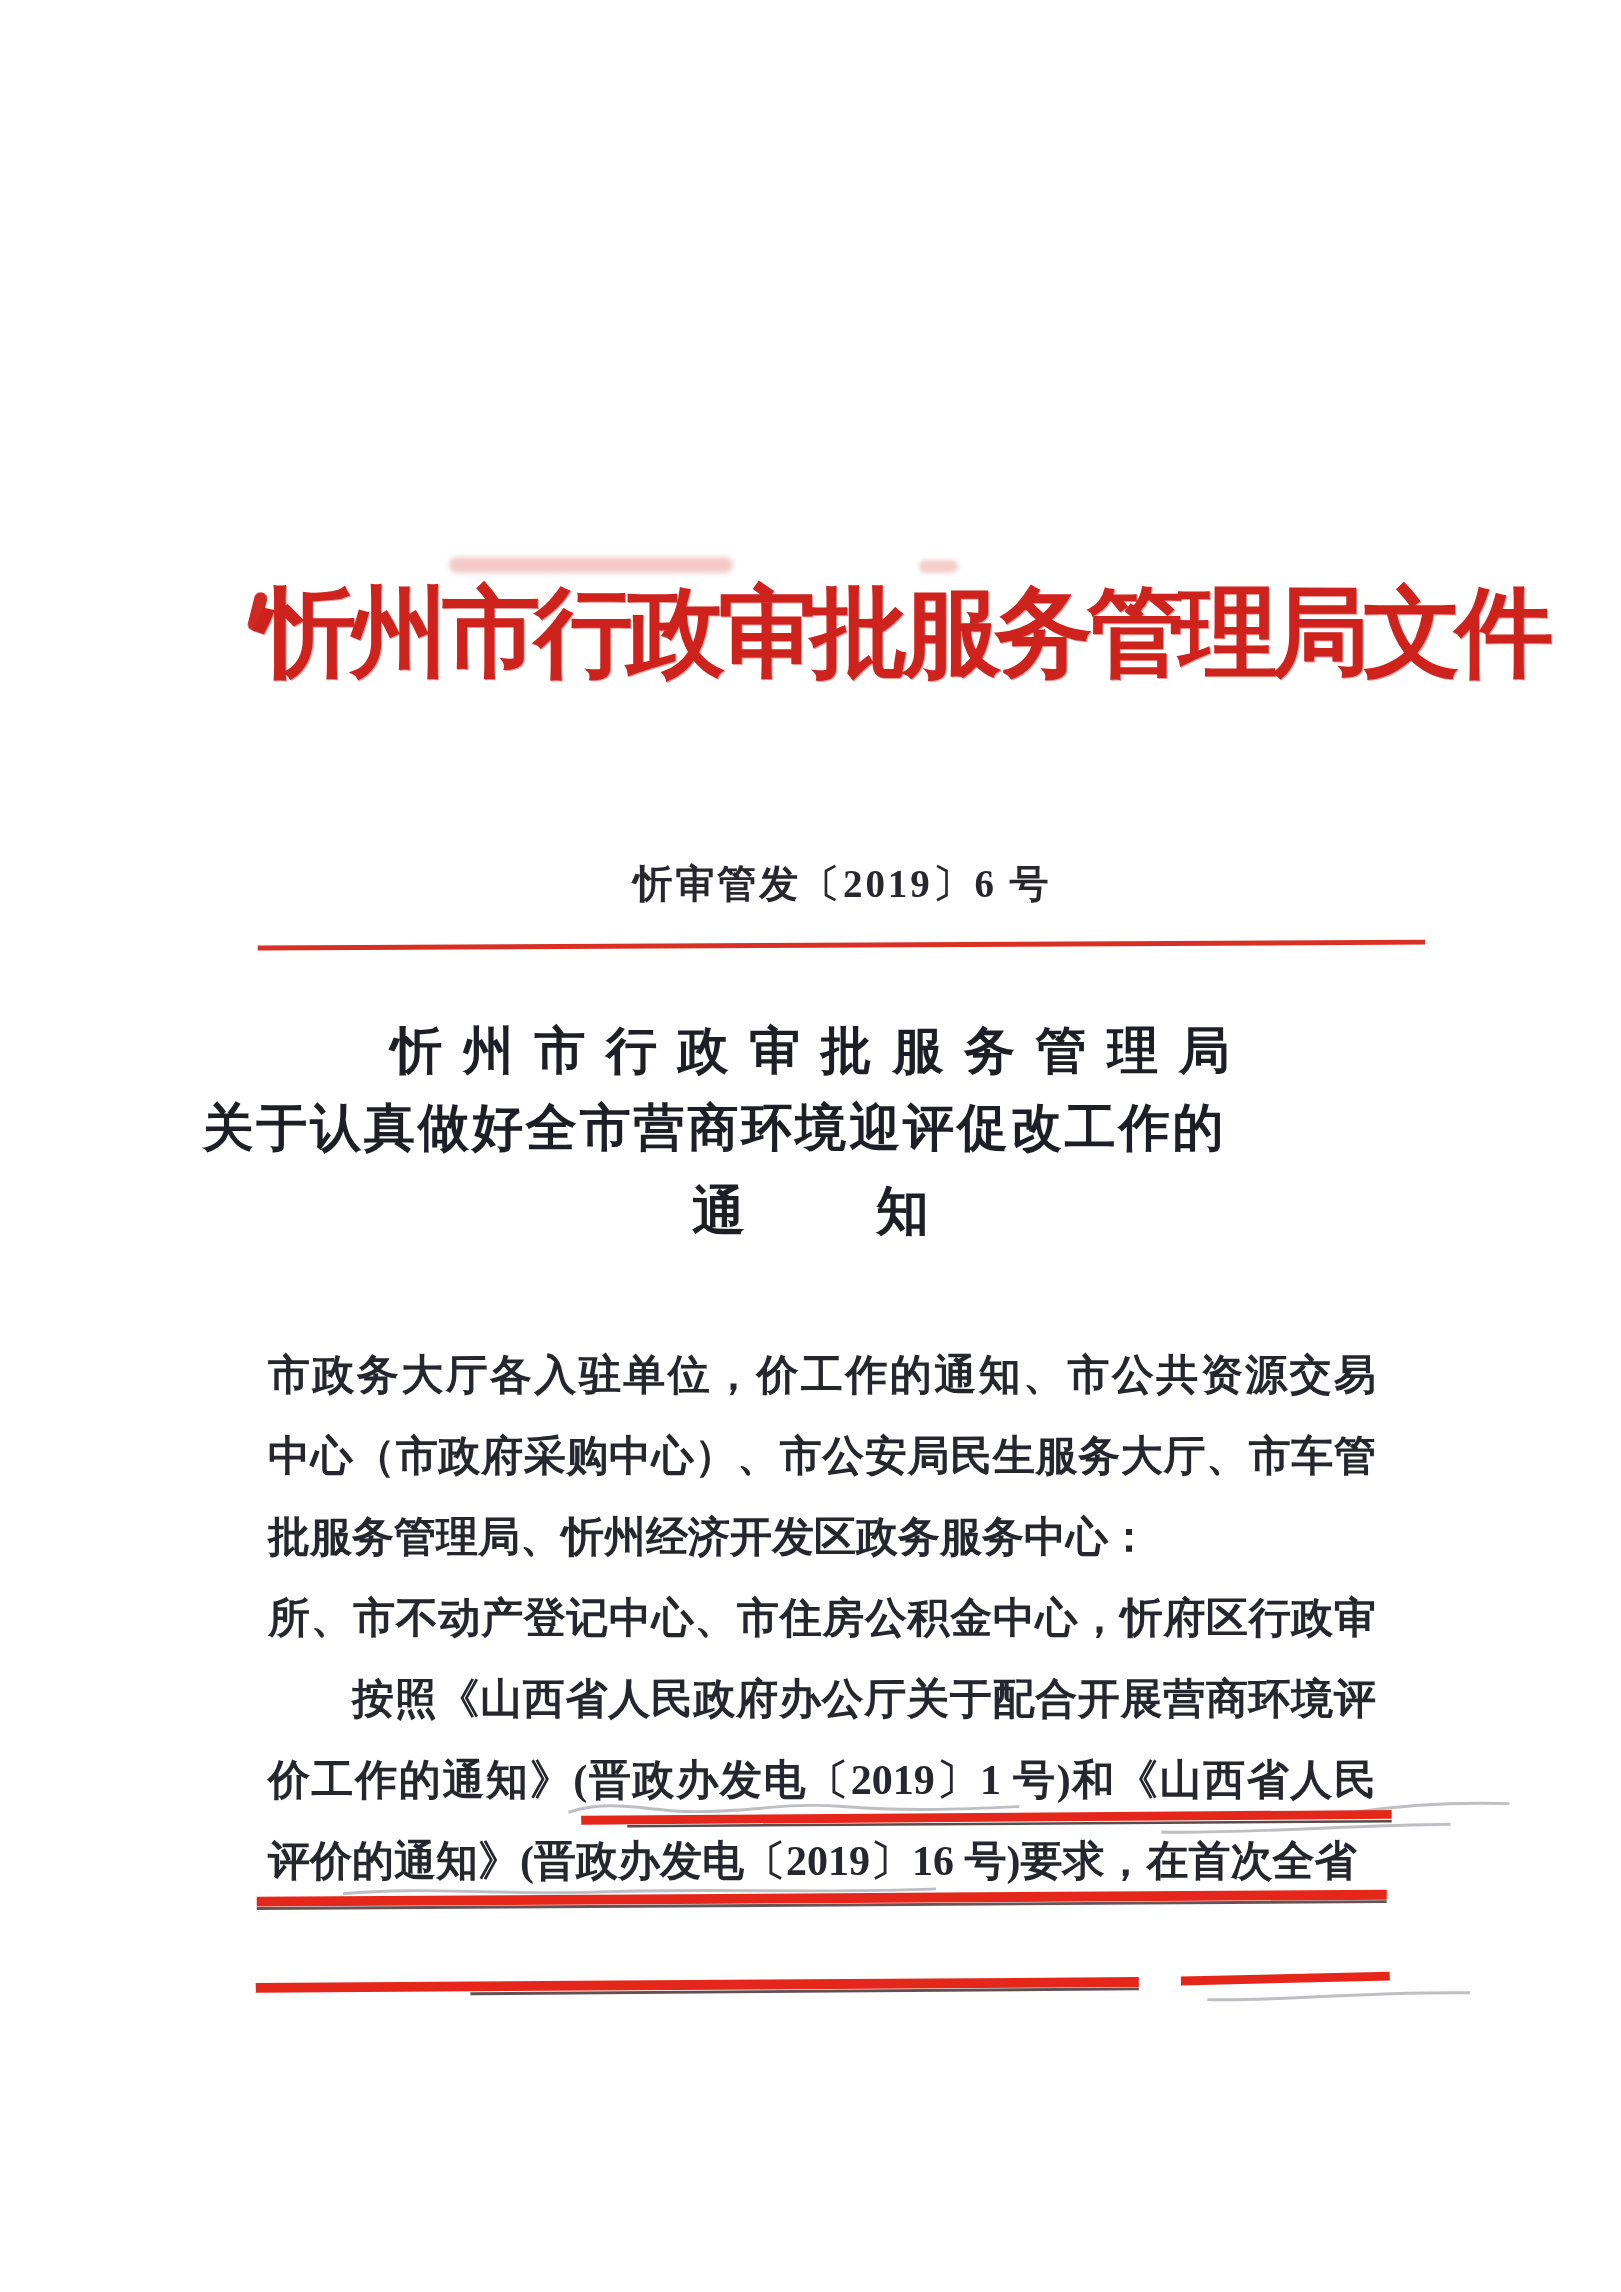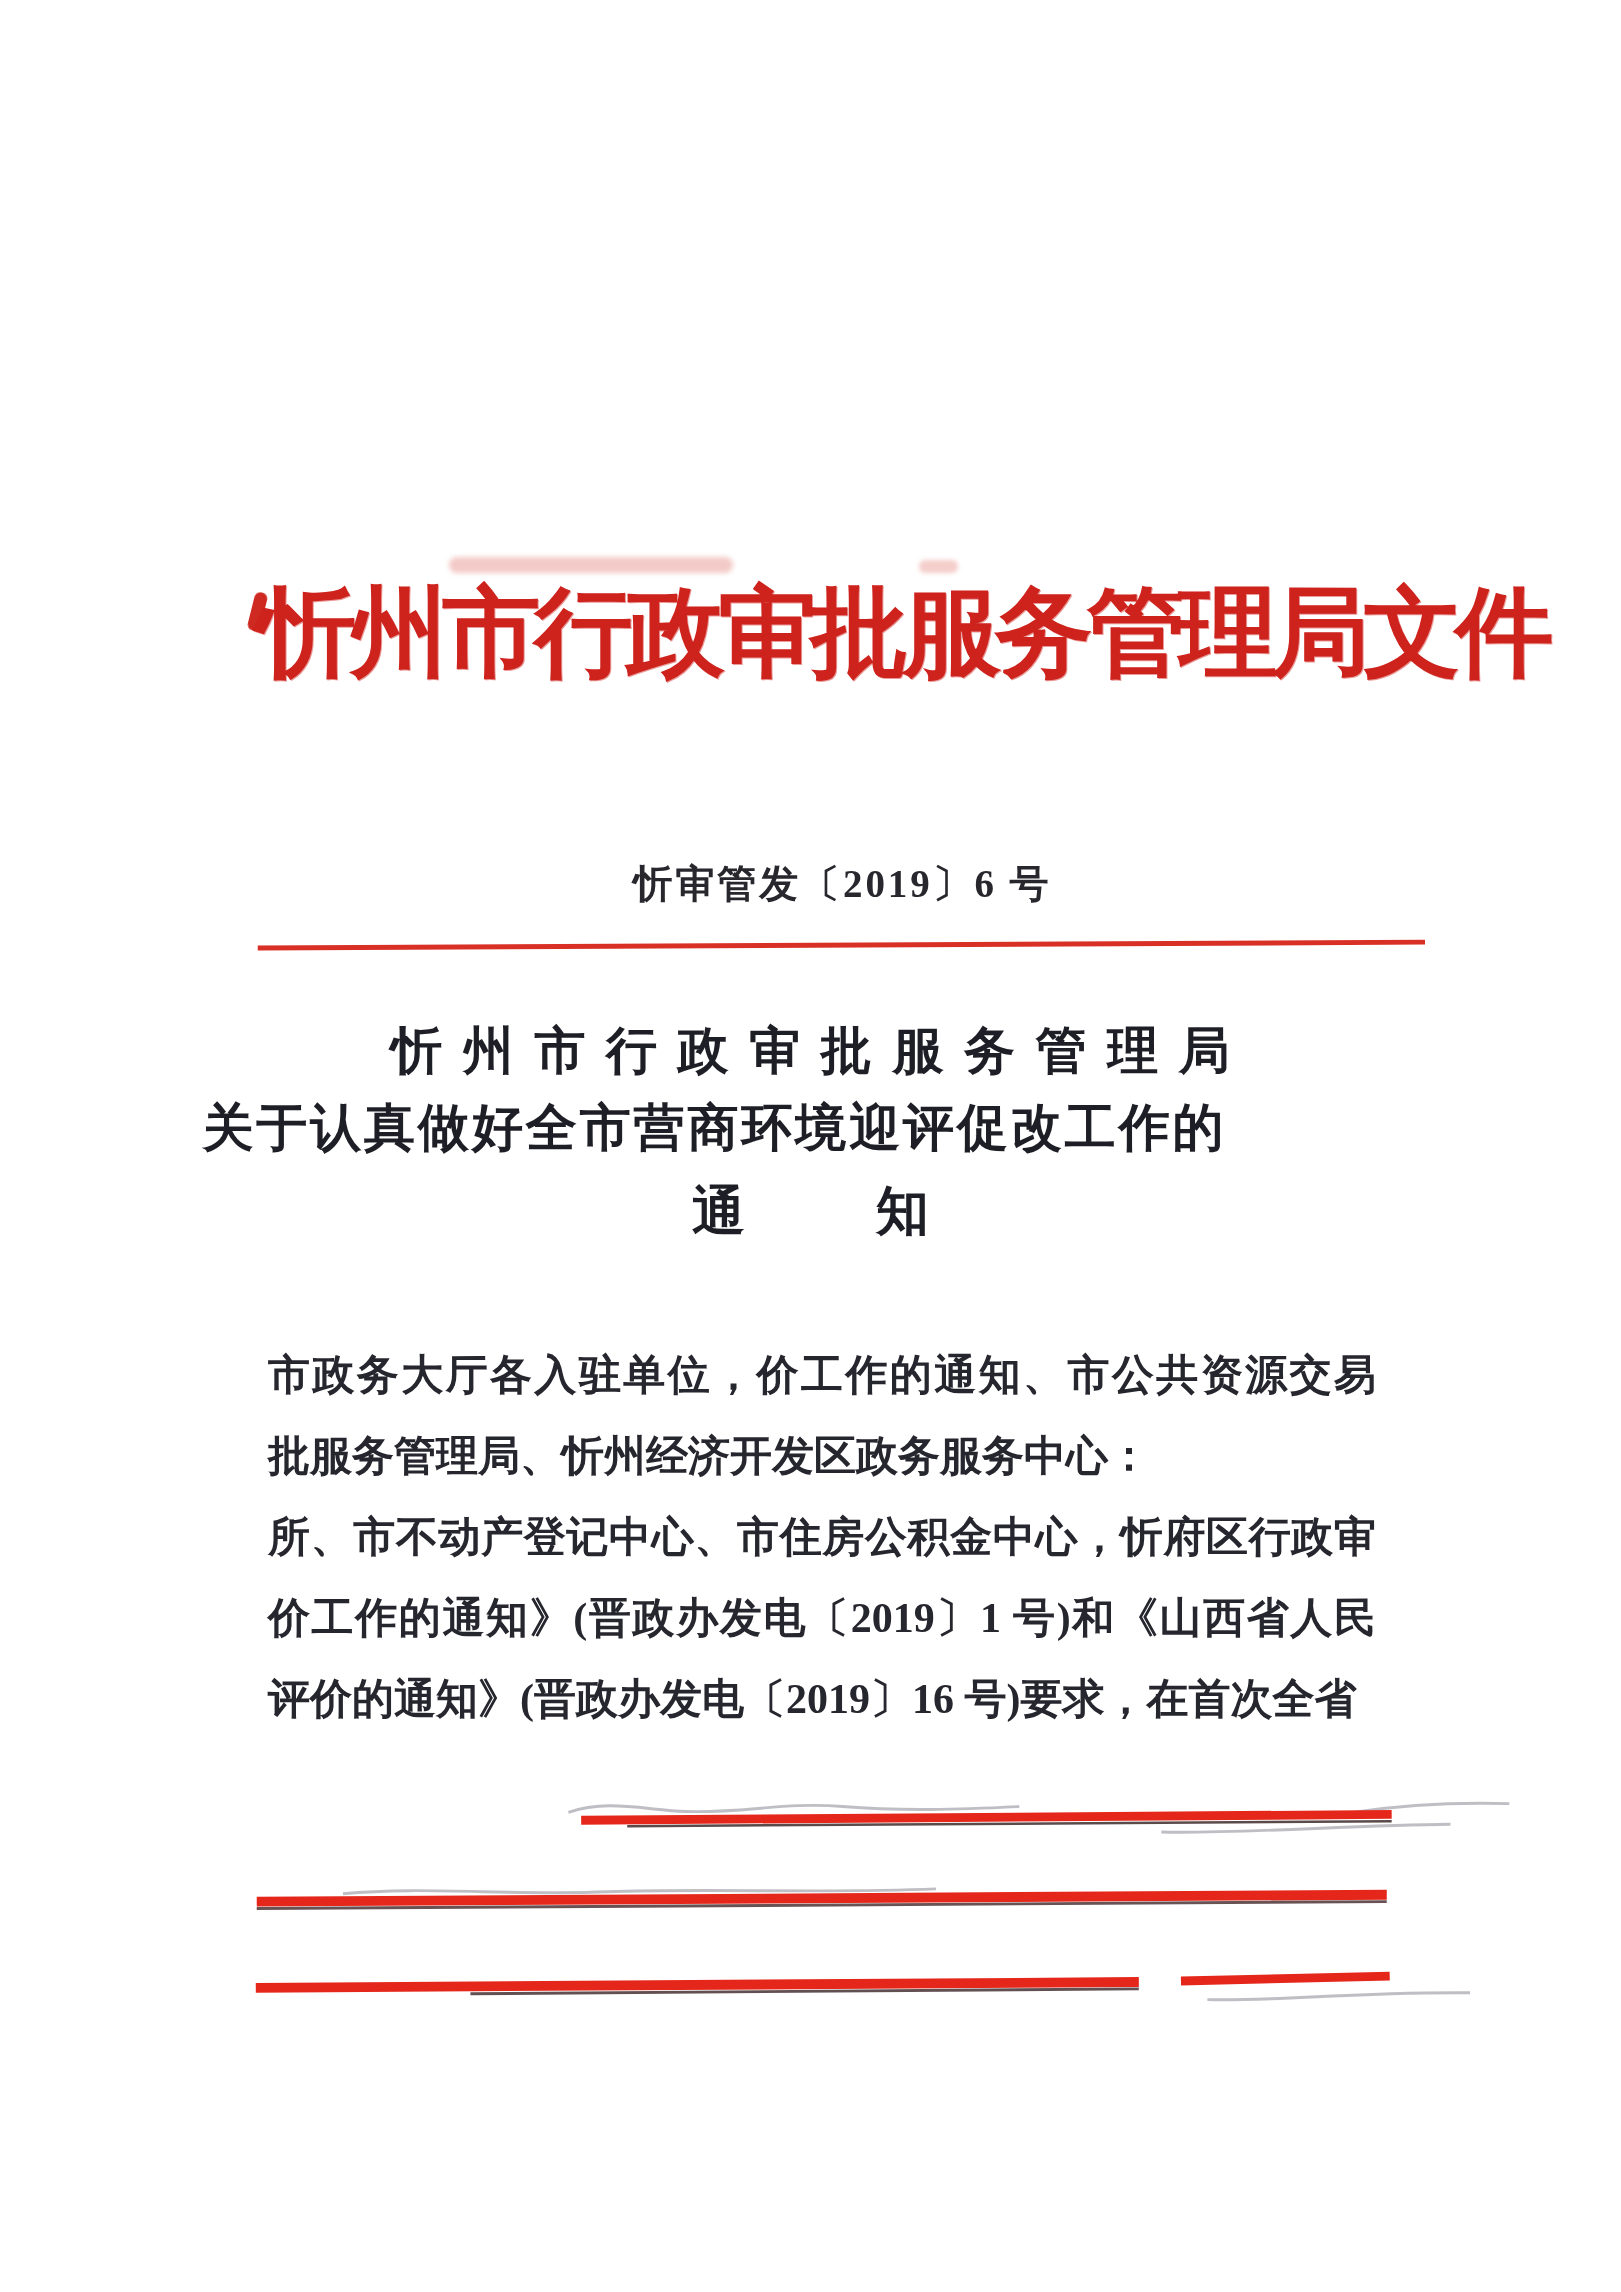--- a/index.html
+++ b/index.html
@@ -158,22 +158,24 @@
 
   <div class="title-1">忻州市行政审批服务管理局</div>
   <div class="title-2">关于认真做好全市营商环境迎评促改工作的</div>
   <div class="title-3">
     <span>通</span>
     <span>知</span>
   </div>
 
   <div class="body-text">
     <div class="body-line jline">市政务大厅各入驻单位，价工作的通知、市公共资源交易</div>
+    <div class="body-line jline">中心（市政府采购中心）、市公安局民生服务大厅、市车管</div>
     <div class="body-line">批服务管理局、忻州经济开发区政务服务中心：</div>
     <div class="body-line jline">所、市不动产登记中心、市住房公积金中心，忻府区行政审</div>
+    <div class="body-line jline indent">按照《山西省人民政府办公厅关于配合开展营商环境评</div>
     <div class="body-line jline">价工作的通知》(晋政办发电〔2019〕1 号)和《山西省人民</div>
     <div class="body-line">评价的通知》(晋政办发电〔2019〕16 号)要求，在首次全省</div>
   </div>
 
   <svg class="overlay-svg" viewBox="0 0 1654 2339" xmlns="http://www.w3.org/2000/svg">
 
     <line x1="263" y1="967" x2="1454" y2="961" stroke-width="5" stroke="#d93025"></line>
 
     <path d="M580,1849 C620,1835 660,1847 700,1848 C760,1850 800,1838 860,1843 C920,1848 980,1846 1040,1843" stroke="#a8a8b0" stroke-width="3" fill="none" opacity="0.75"></path>
     <path d="M1380,1849 C1420,1843 1470,1838 1540,1840" stroke="#a8a8b0" stroke-width="3" fill="none" opacity="0.75"></path>

